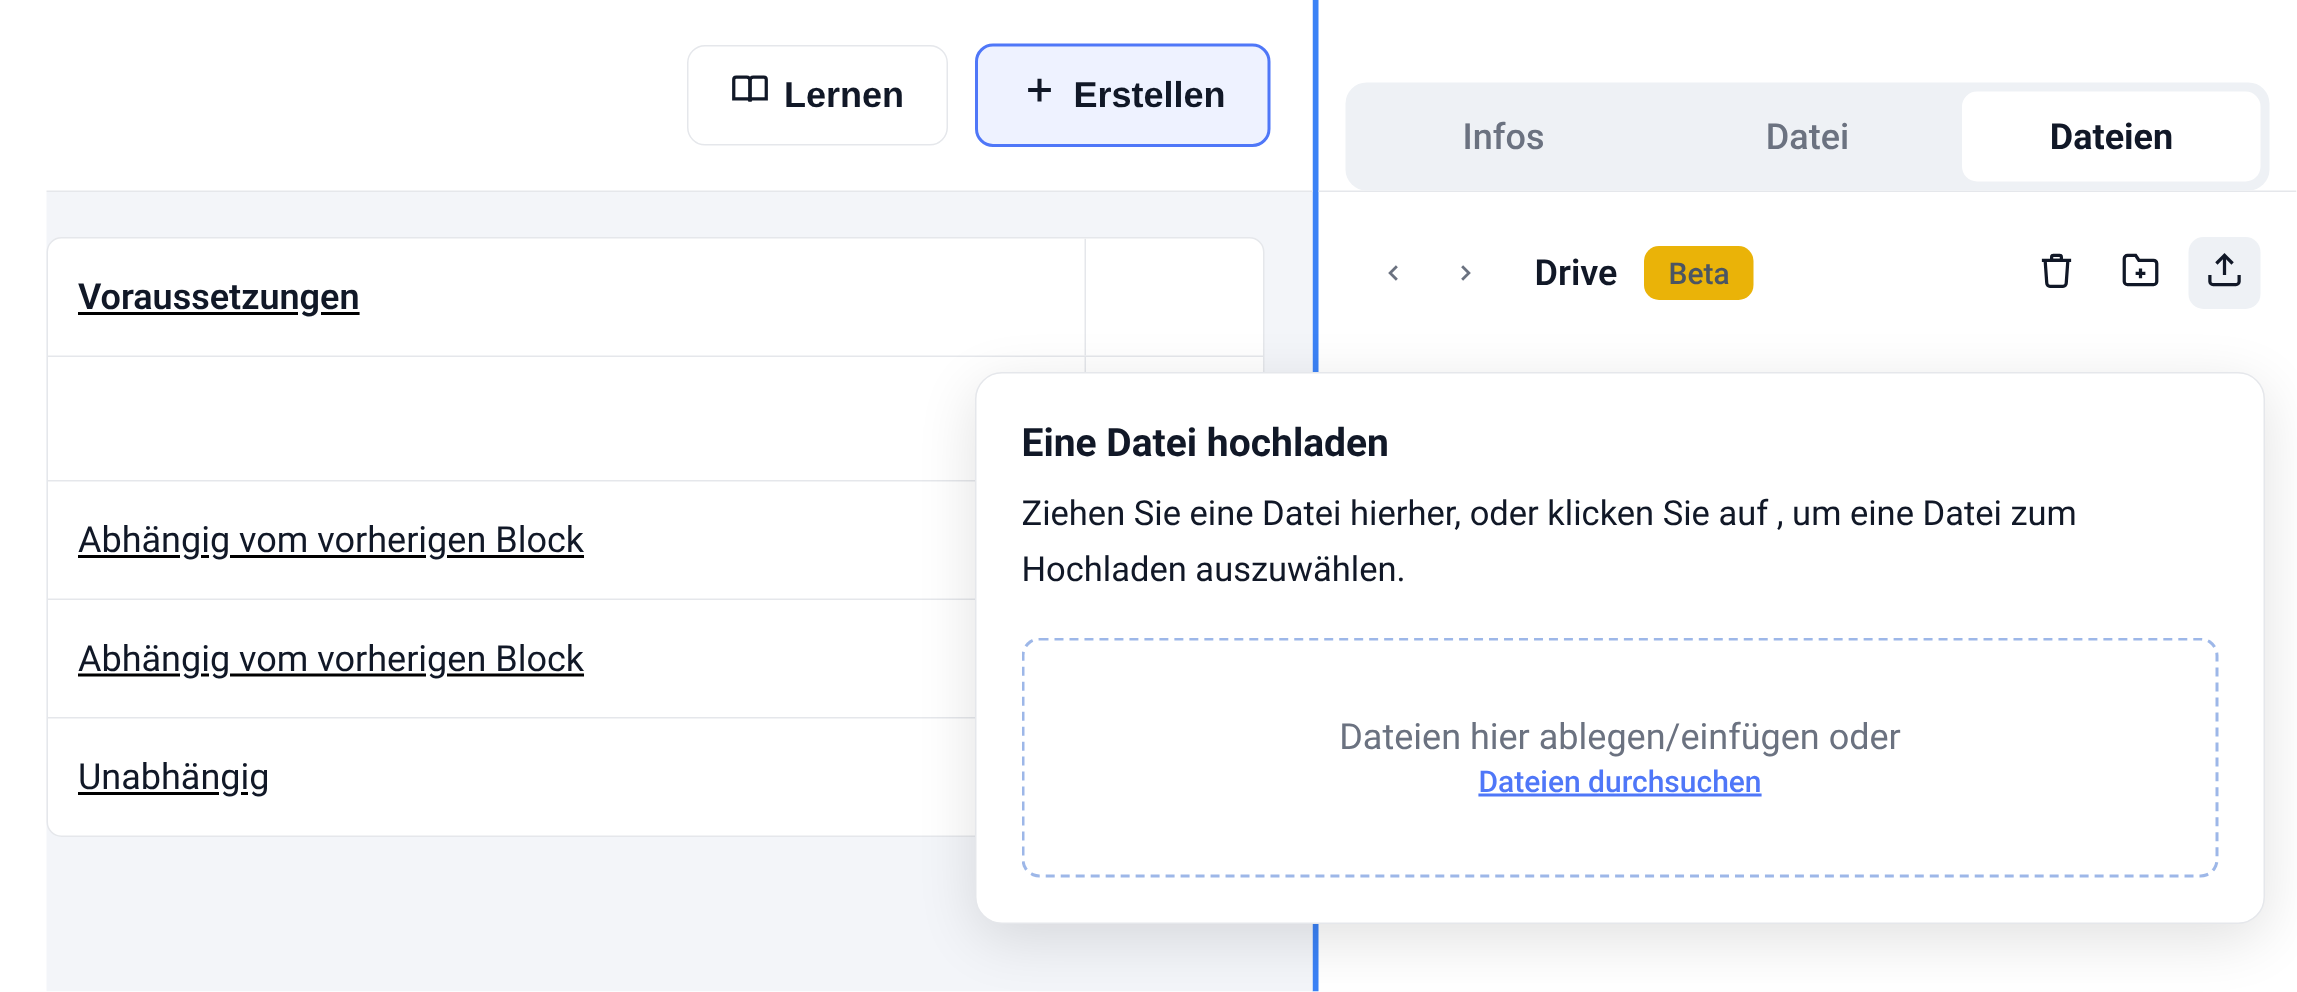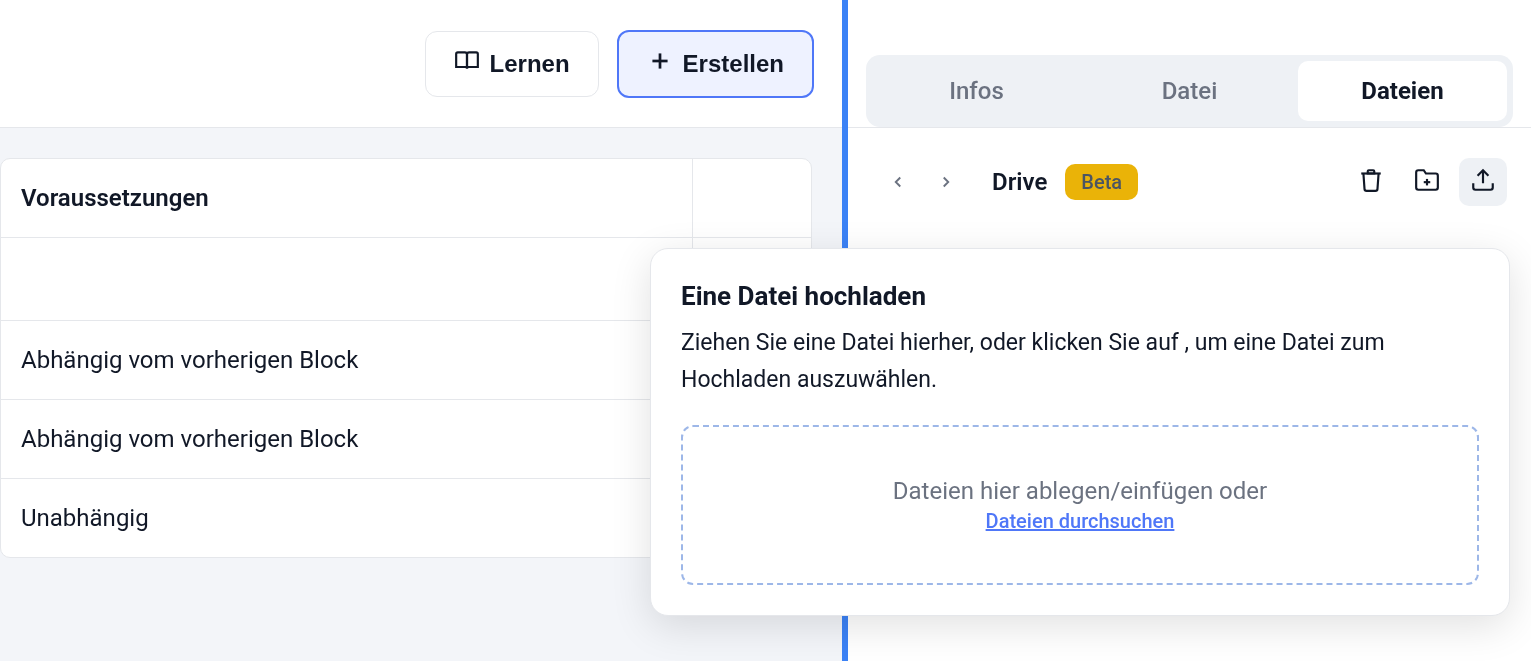--- a/index.html
+++ b/index.html
@@ -14,23 +14,24 @@
       height: 661px;
       overflow: hidden;
     }
     .container {
       display: flex;
       width: 100%;
       height: 100%;
     }
     .left-panel {
       width: 848px;
-      border-right: 6px solid #3b82f6;
+      border-right: 4px solid #3b82f6;
       display: flex;
       flex-direction: column;
+      margin-left: 31px;
     }
     .right-panel {
       flex: 1;
       display: flex;
       flex-direction: column;
     }
     .left-header {
       height: 128px;
       display: flex;
       justify-content: flex-end;
@@ -65,20 +66,21 @@
       background: #f3f5f9;
       flex: 1;
       padding: 30px 18px 0 0;
     }
     .table-card {
       background: #ffffff;
       border: 1px solid #e5e7eb;
       border-radius: 10px;
       width: 812px;
       overflow: hidden;
+      text-decoration: underline;
     }
     .table-row {
       display: flex;
       border-bottom: 1px solid #e5e7eb;
     }
     .table-row:last-child {
       border-bottom: none;
     }
     .cell-left {
       flex: 1;

